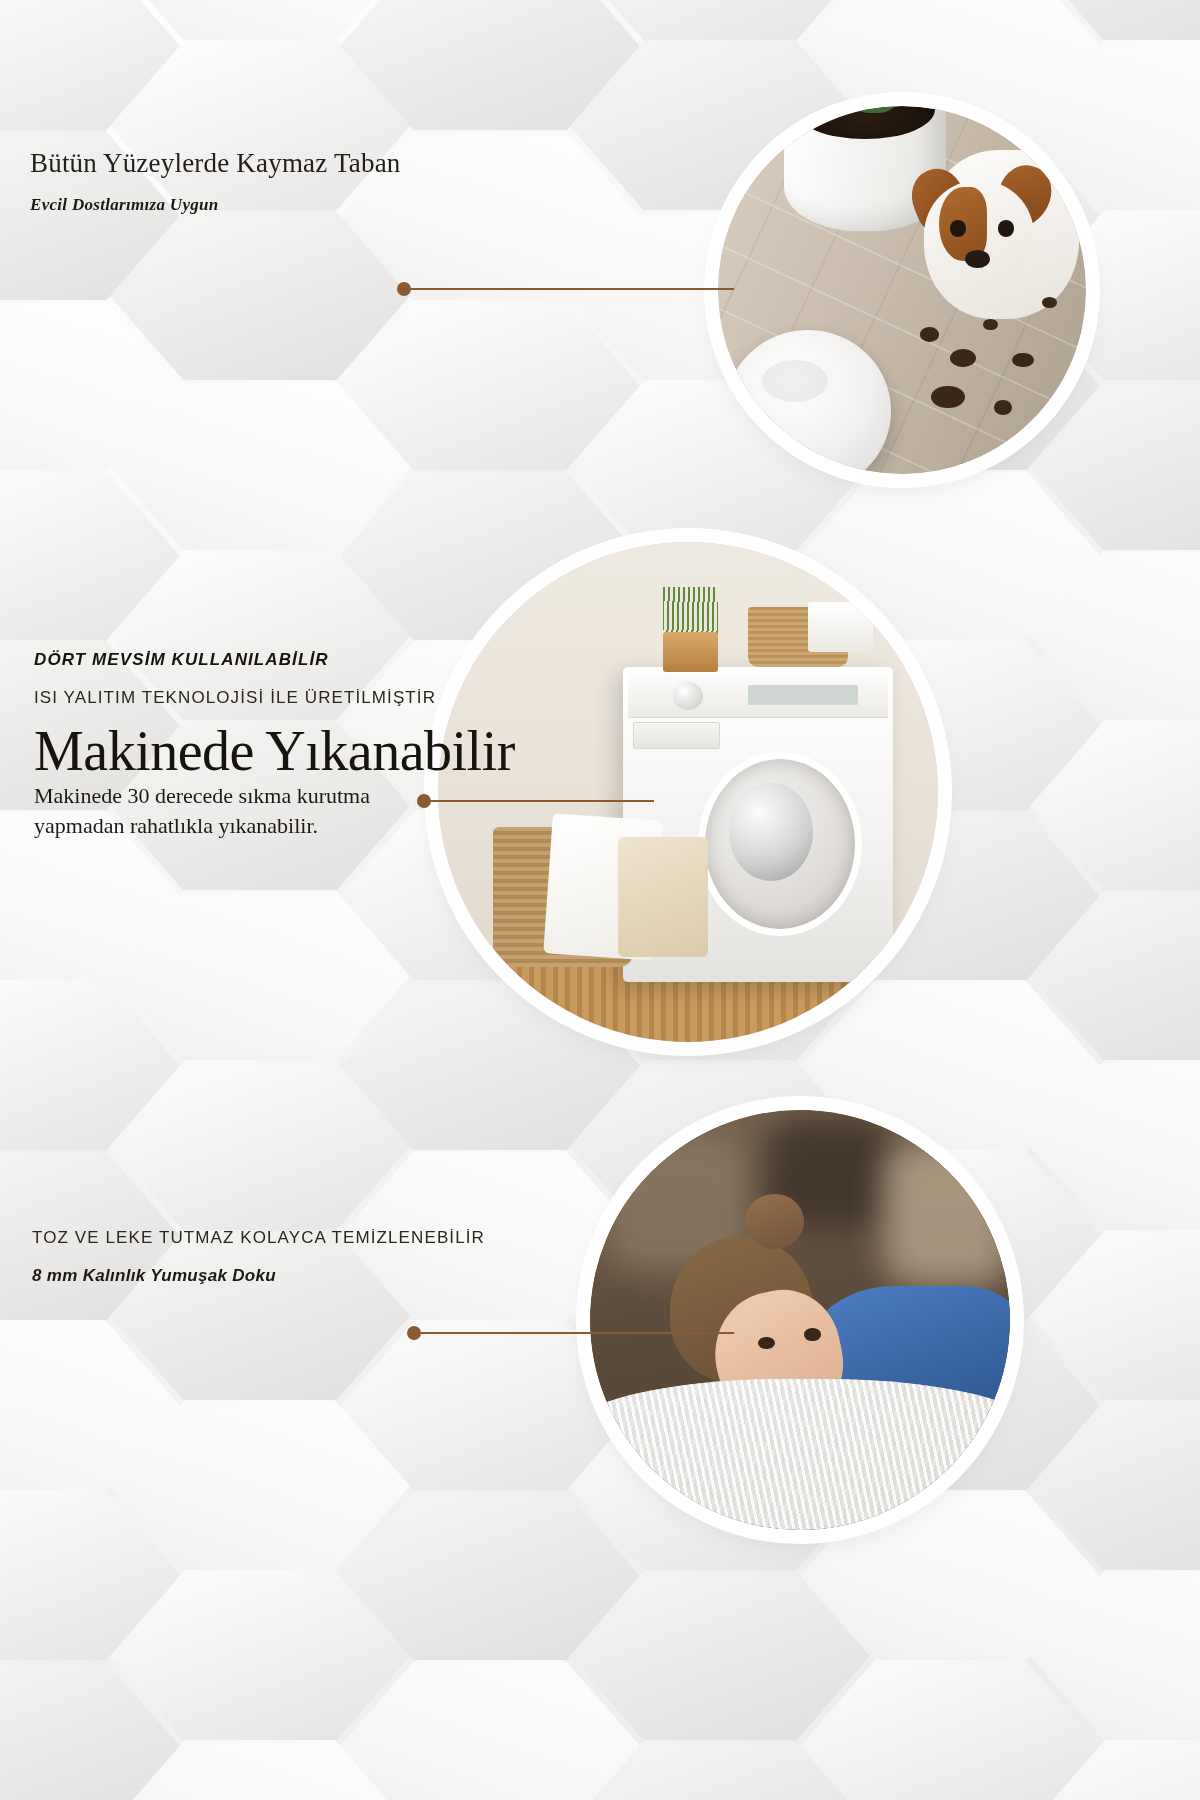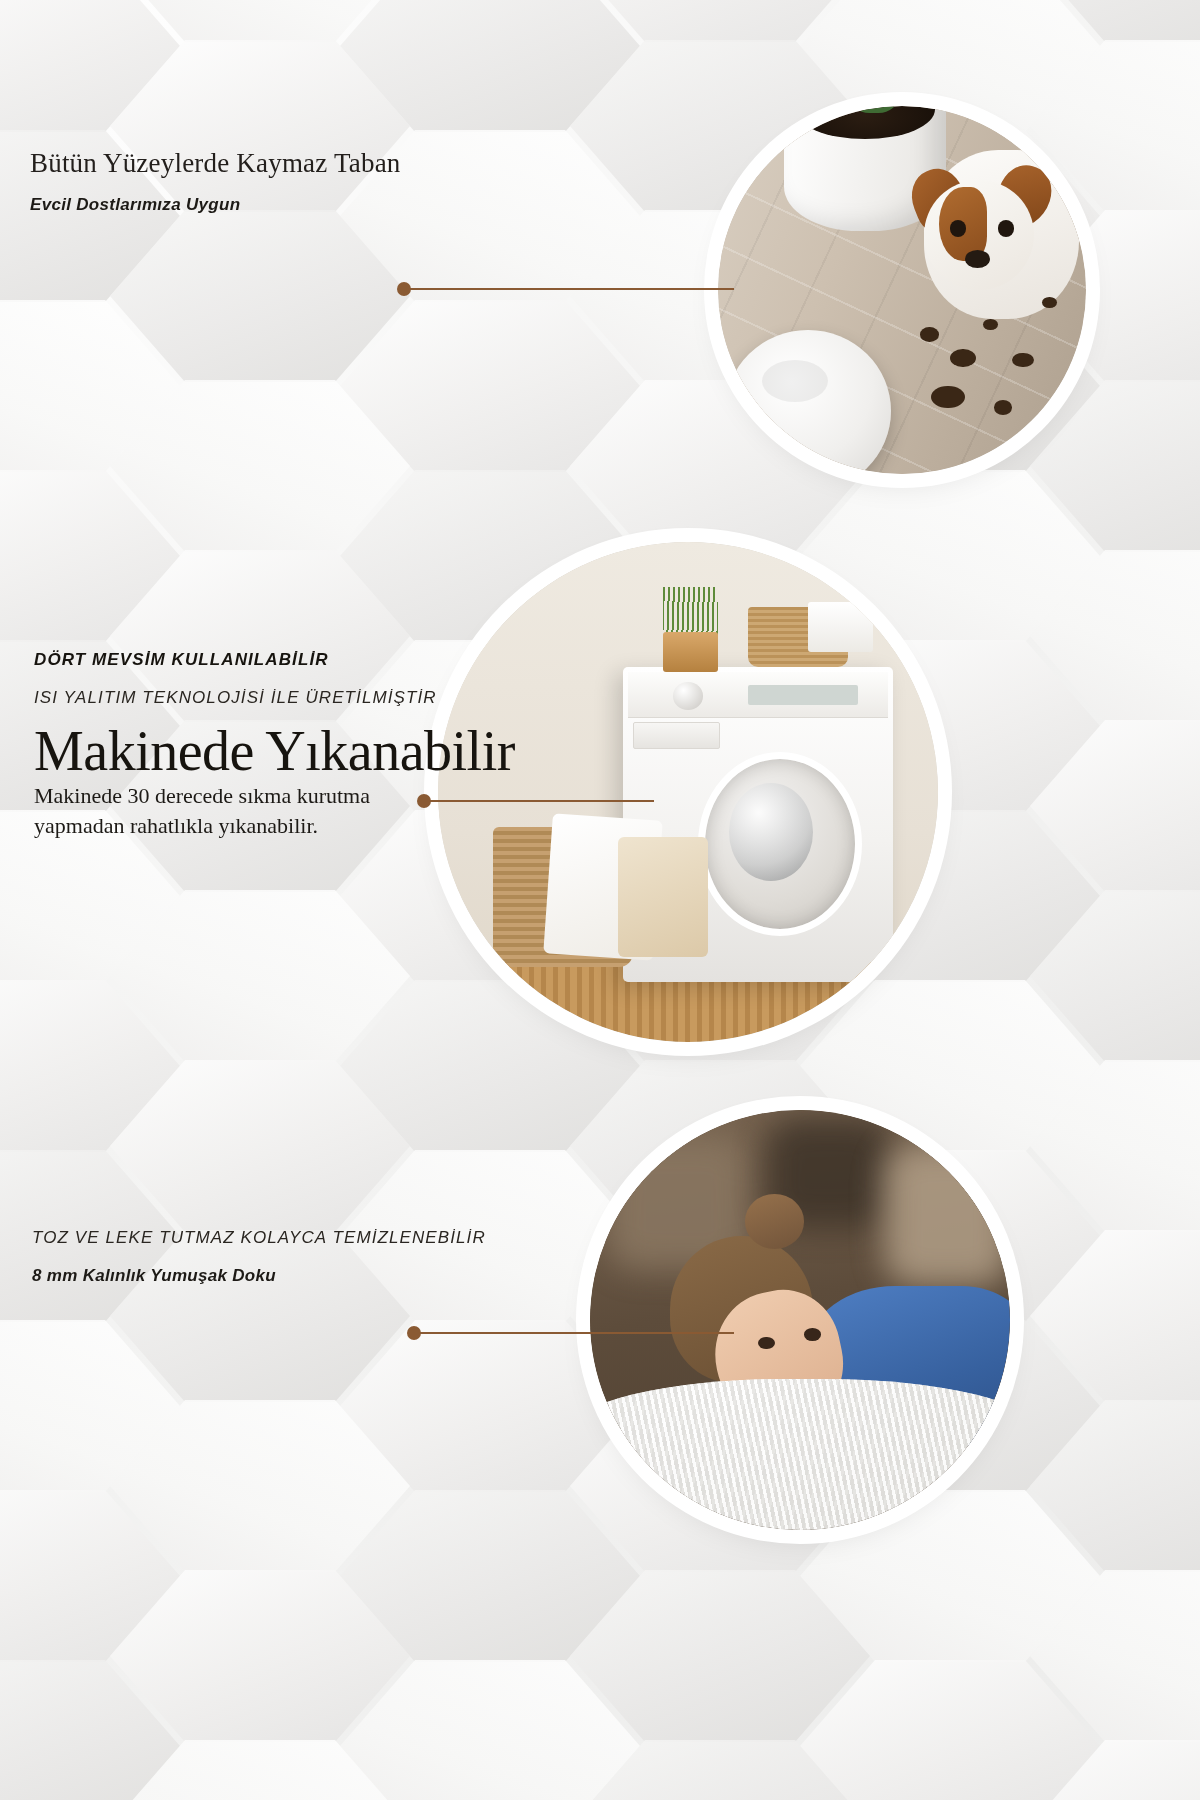--- a/index.html
+++ b/index.html
@@ -290,21 +290,20 @@
   .caps-bold-italic {
     font-family:"Liberation Sans", sans-serif;
     font-style:italic;
     font-weight:bold;
     font-size:17px;
     color:#17140f;
     letter-spacing:1.1px;
   }
   .caps-italic {
     font-family:"Liberation Sans", sans-serif;
-    font-style:italic;
     font-weight:normal;
     font-size:17px;
     color:#2a2621;
     letter-spacing:1.1px;
   }
   .body-serif {
     font-family:"Liberation Serif", serif;
     font-size:22px;
     color:#1d1a16;
     line-height:1.35;
@@ -427,21 +426,21 @@
     <div class="dirt" style="left:75%; top:80%; width:5%; height:4%;"></div>
     <div class="dirt" style="left:88%; top:52%; width:4%; height:3%;"></div>
     <div class="robot">
       <div class="robot-btn"></div>
     </div>
   </div>
 </div>
 
 <div class="block" style="left:30px; top:148px; width:640px;">
   <div class="kicker-serif">Bütün Yüzeylerde Kaymaz Taban</div>
-  <div class="sub-bold-italic" style="margin-top:16px;">Evcil Dostlarımıza Uygun</div>
+  <div class="sub-bold-italic" style="margin-top:16px;font-family:Liberation Serif, serif;">Evcil Dostlarımıza Uygun</div>
 </div>
 
 <div class="connector" style="left:404px; top:288px; width:330px;">
   <div class="dot"></div>
 </div>
 
 <div class="photo-circle" style="left:438px; top:542px; width:500px; height:500px;">
   <div class="photo-inner ph2">
     <div class="wall"></div>
     <div class="floorboard"></div>

